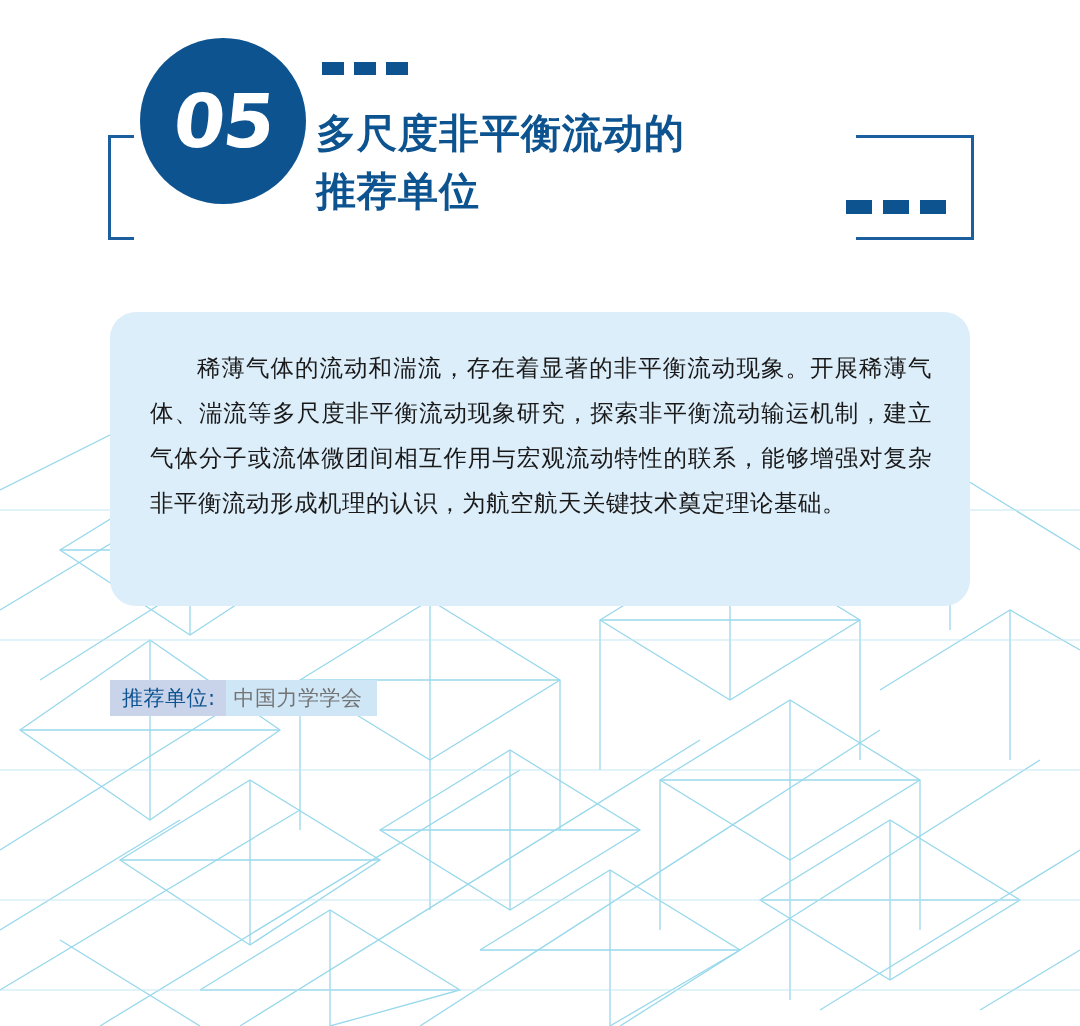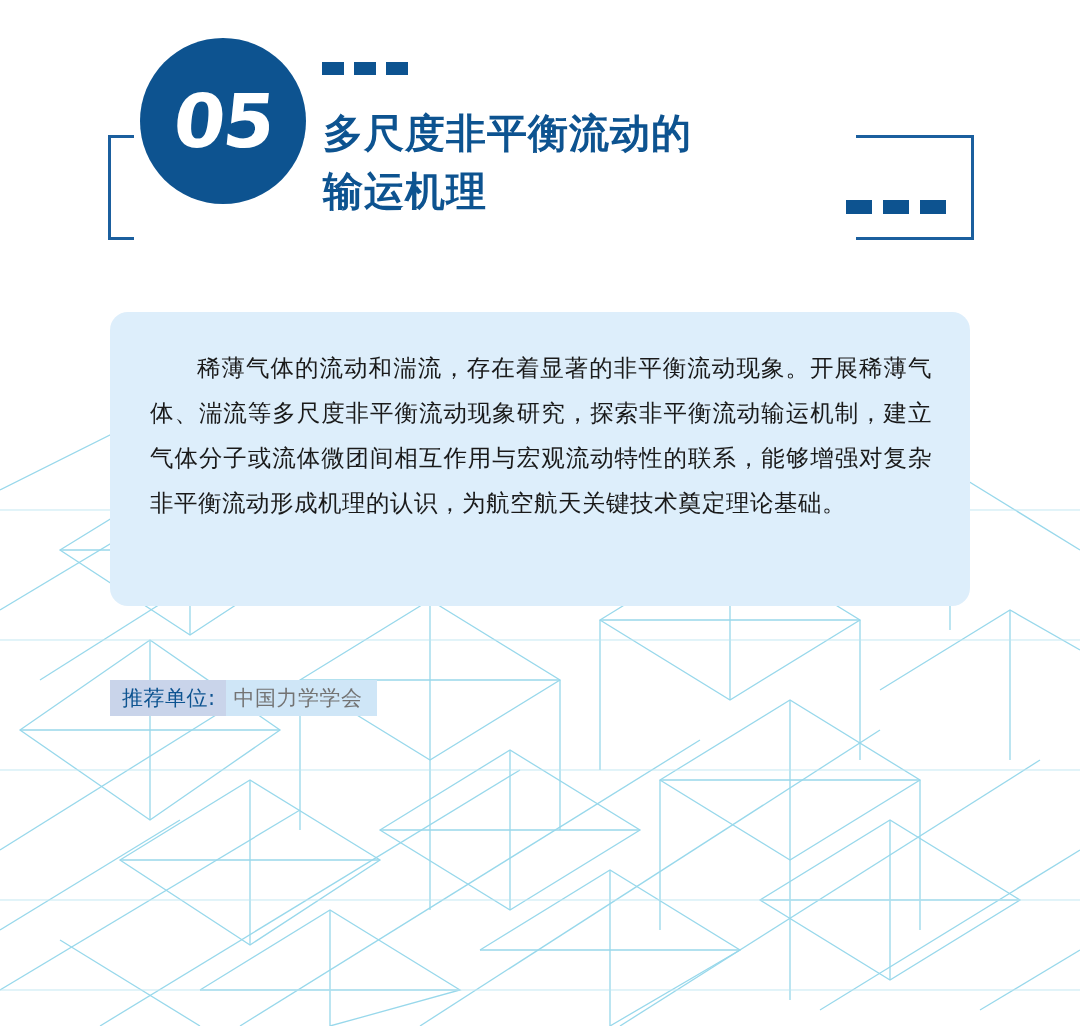--- a/index.html
+++ b/index.html
@@ -93,39 +93,39 @@
     gap: 11px;
   }
   .dashes-bottom span {
     display: block;
     width: 26px; height: 14px;
     background: #0d5390;
   }
 
   .title-text {
     position: absolute;
-    left: 323px; top: 104px;
+    left: 316px; top: 104px;
     width: 520px;
     color: #0d5390;
     font-size: 40px;
     font-weight: bold;
     line-height: 1.45;
     letter-spacing: 1px;
     font-family: "DejaVu Sans", sans-serif;
   }
   .title-text .line { display: block; }
 
   
   .abstract-card {
     position: absolute;
     left: 110px; top: 312px;
     width: 860px;
     min-height: 294px;
     background: #ddeefb;
-    border-radius: 18px;
+    border-radius: 26px;
     z-index: 3;
     padding: 34px 38px 30px 40px;
   }
   .abstract-card p {
     margin: 0;
     color: #1a1a1a;
     font-size: 23.5px;
     line-height: 1.92;
     text-align: justify;
     text-indent: 2em;
@@ -255,21 +255,21 @@
     </div>
 
     <div class="dashes-top">
       <span></span>
       <span></span>
       <span></span>
     </div>
 
     <div class="title-text">
       <span class="line">多尺度非平衡流动的</span>
-      <span class="line">输运机理</span>
+      <span class="line">推荐单位</span>
     </div>
 
     <div class="dashes-bottom">
       <span></span>
       <span></span>
       <span></span>
     </div>
   </div>
 
   <div class="abstract-card">

